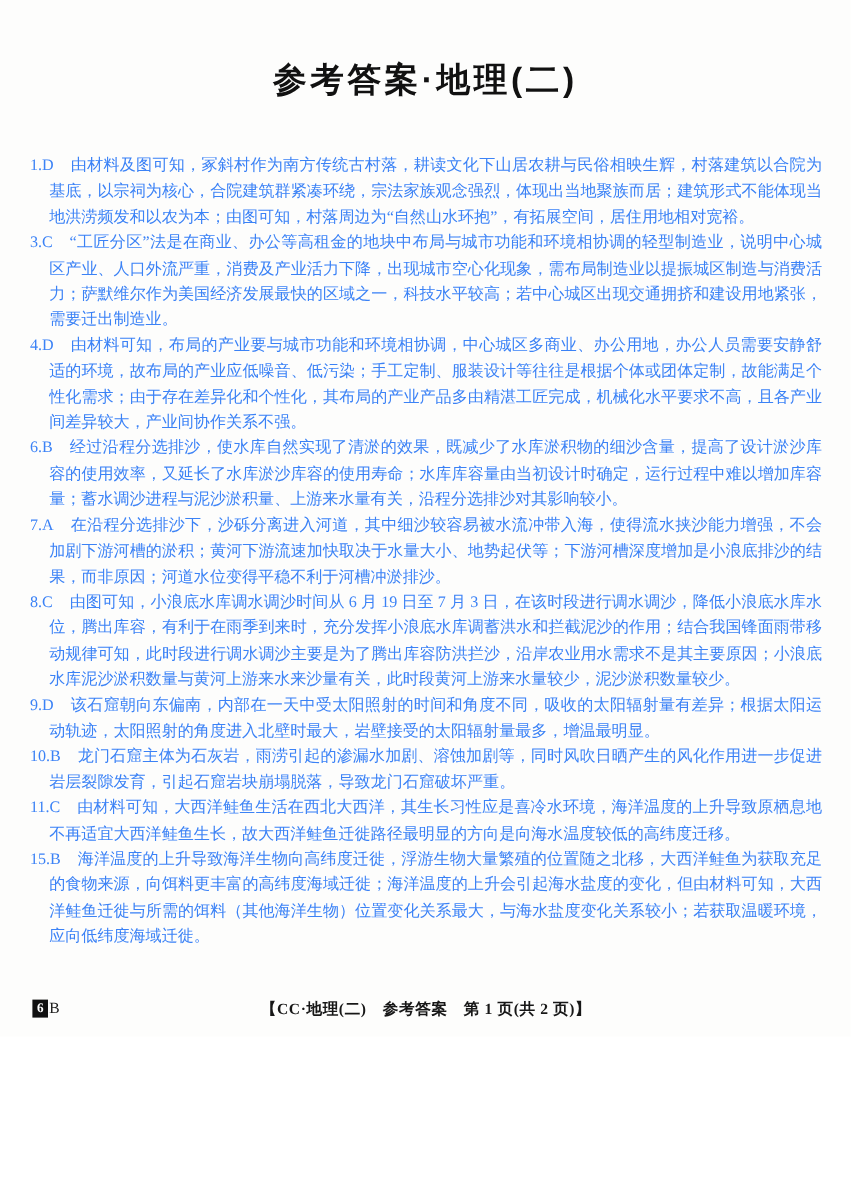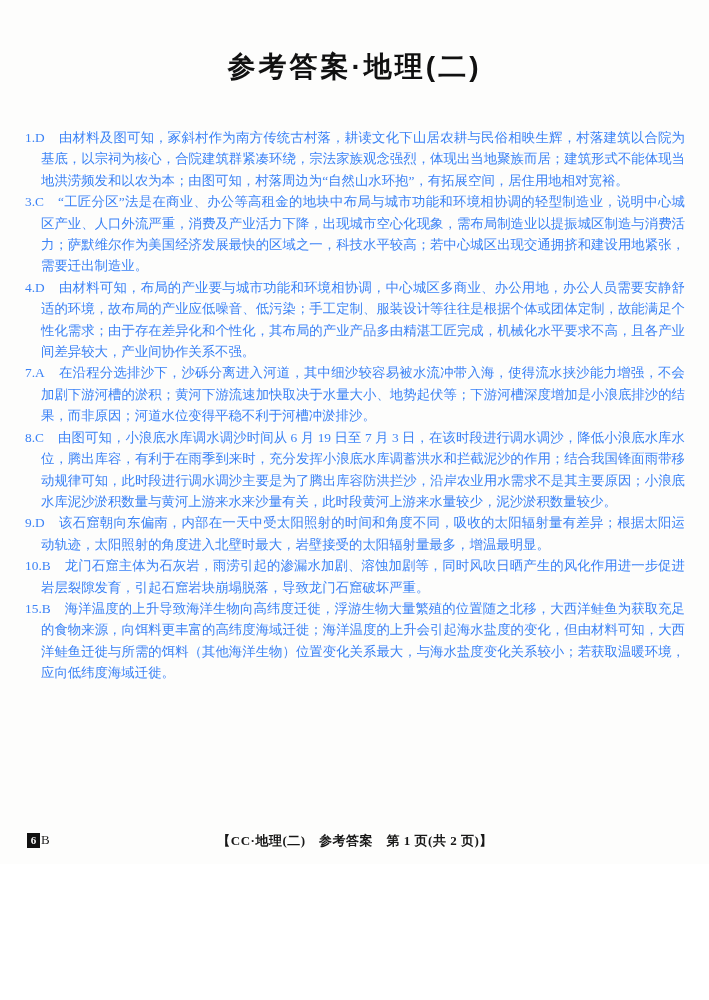--- a/index.html
+++ b/index.html
@@ -110,37 +110,43 @@
 
   <p class="item">
     <span class="label">3.C</span><span class="text">“工匠分区”法是在商业、办公等高租金的地块中布局与城市功能和环境相协调的轻型制造业，说明中心城区产业、人口外流严重，消费及产业活力下降，出现城市空心化现象，需布局制造业以提振城区制造与消费活力；萨默维尔作为美国经济发展最快的区域之一，科技水平较高；若中心城区出现交通拥挤和建设用地紧张，需要迁出制造业。</span>
   </p>
 
   <p class="item">
     <span class="label">4.D</span><span class="text">由材料可知，布局的产业要与城市功能和环境相协调，中心城区多商业、办公用地，办公人员需要安静舒适的环境，故布局的产业应低噪音、低污染；手工定制、服装设计等往往是根据个体或团体定制，故能满足个性化需求；由于存在差异化和个性化，其布局的产业产品多由精湛工匠完成，机械化水平要求不高，且各产业间差异较大，产业间协作关系不强。</span>
   </p>
 
 
+  <p class="item">
+    <span class="label">6.B</span><span class="text">经过沿程分选排沙，使水库自然实现了清淤的效果，既减少了水库淤积物的细沙含量，提高了设计淤沙库容的使用效率，又延长了水库淤沙库容的使用寿命；水库库容量由当初设计时确定，运行过程中难以增加库容量；蓄水调沙进程与泥沙淤积量、上游来水量有关，沿程分选排沙对其影响较小。</span>
+  </p>
 
   <p class="item">
     <span class="label">7.A</span><span class="text">在沿程分选排沙下，沙砾分离进入河道，其中细沙较容易被水流冲带入海，使得流水挟沙能力增强，不会加剧下游河槽的淤积；黄河下游流速加快取决于水量大小、地势起伏等；下游河槽深度增加是小浪底排沙的结果，而非原因；河道水位变得平稳不利于河槽冲淤排沙。</span>
   </p>
 
   <p class="item">
     <span class="label">8.C</span><span class="text">由图可知，小浪底水库调水调沙时间从 6 月 19 日至 7 月 3 日，在该时段进行调水调沙，降低小浪底水库水位，腾出库容，有利于在雨季到来时，充分发挥小浪底水库调蓄洪水和拦截泥沙的作用；结合我国锋面雨带移动规律可知，此时段进行调水调沙主要是为了腾出库容防洪拦沙，沿岸农业用水需求不是其主要原因；小浪底水库泥沙淤积数量与黄河上游来水来沙量有关，此时段黄河上游来水量较少，泥沙淤积数量较少。</span>
   </p>
 
   <p class="item">
     <span class="label">9.D</span><span class="text">该石窟朝向东偏南，内部在一天中受太阳照射的时间和角度不同，吸收的太阳辐射量有差异；根据太阳运动轨迹，太阳照射的角度进入北壁时最大，岩壁接受的太阳辐射量最多，增温最明显。</span>
   </p>
 
   <p class="item">
     <span class="label">10.B</span><span class="text">龙门石窟主体为石灰岩，雨涝引起的渗漏水加剧、溶蚀加剧等，同时风吹日晒产生的风化作用进一步促进岩层裂隙发育，引起石窟岩块崩塌脱落，导致龙门石窟破坏严重。</span>
   </p>
 
+  <p class="item">
+    <span class="label">11.C</span><span class="text">由材料可知，大西洋鲑鱼生活在西北大西洋，其生长习性应是喜冷水环境，海洋温度的上升导致原栖息地不再适宜大西洋鲑鱼生长，故大西洋鲑鱼迁徙路径最明显的方向是向海水温度较低的高纬度迁移。</span>
+  </p>
 
   <p class="item">
     <span class="label">15.B</span><span class="text">海洋温度的上升导致海洋生物向高纬度迁徙，浮游生物大量繁殖的位置随之北移，大西洋鲑鱼为获取充足的食物来源，向饵料更丰富的高纬度海域迁徙；海洋温度的上升会引起海水盐度的变化，但由材料可知，大西洋鲑鱼迁徙与所需的饵料（其他海洋生物）位置变化关系最大，与海水盐度变化关系较小；若获取温暖环境，应向低纬度海域迁徙。</span>
   </p>
 </div>
 
   <div class="footer">
     <div class="footer-left">
       <span class="blackbox">6</span>
       <span>B</span>

